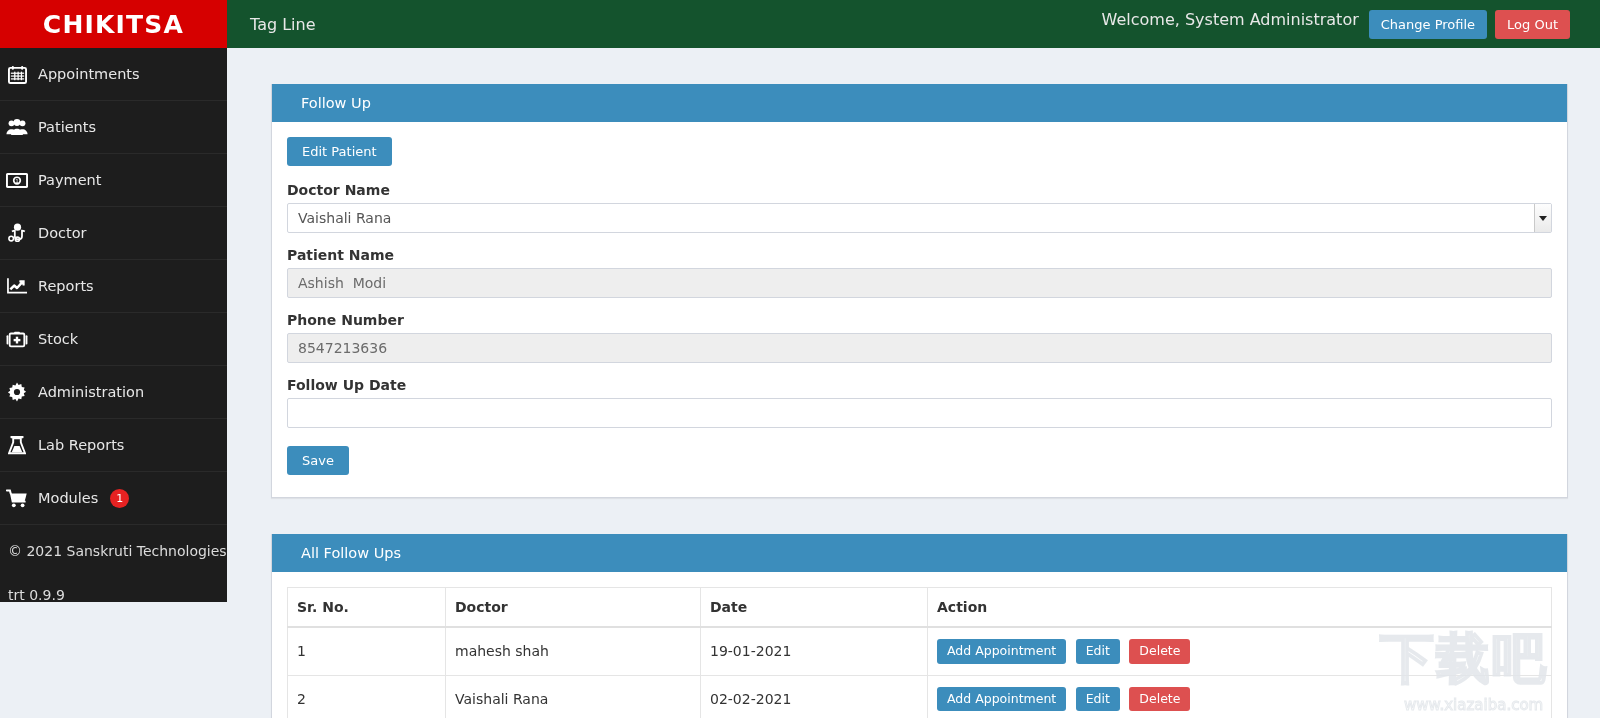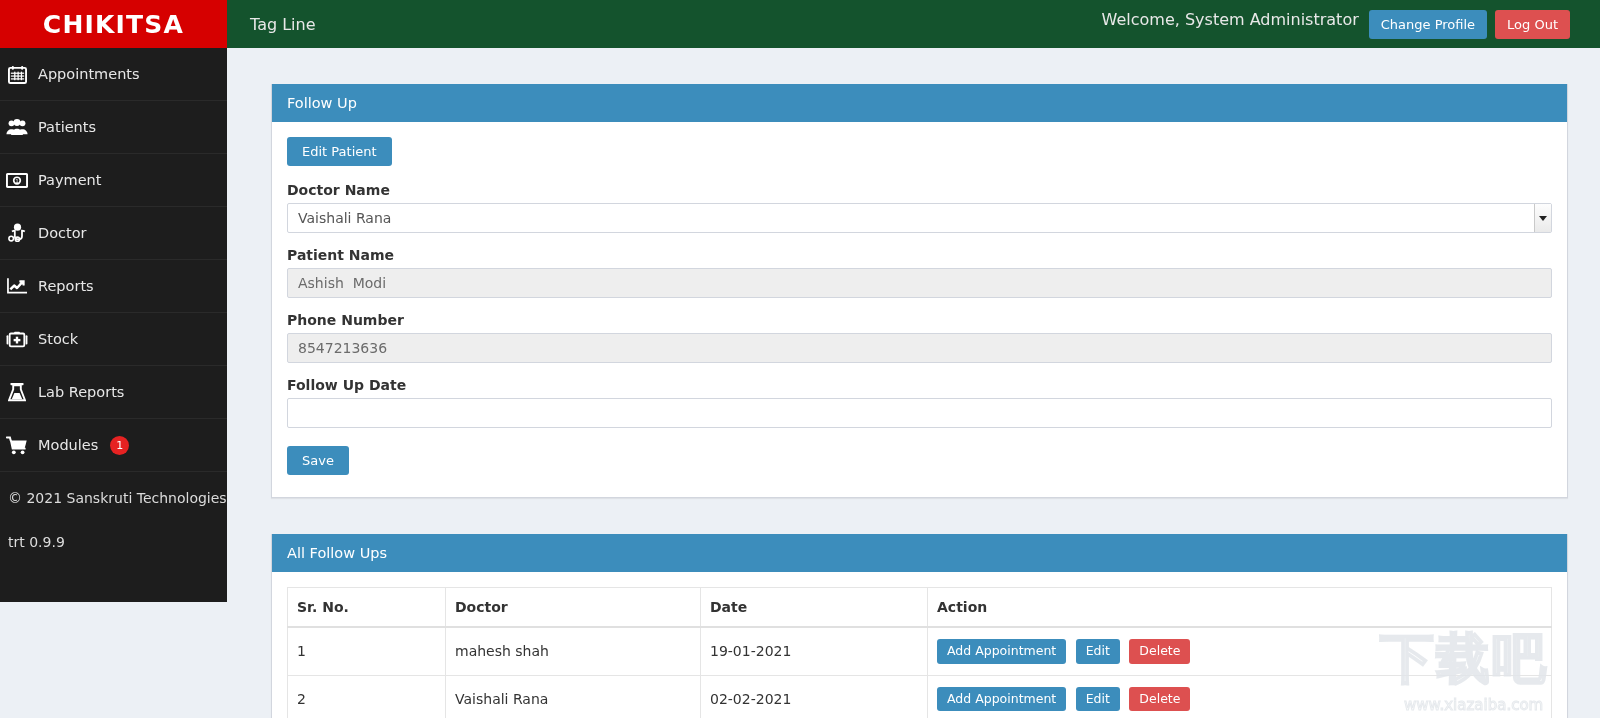--- a/index.html
+++ b/index.html
@@ -119,21 +119,21 @@
     background: #ffffff;
     border: 1px solid #d2d6de;
     border-top: none;
     margin: 0 32px 0 44px;
     box-shadow: 0 1px 1px rgba(0,0,0,.06);
   }
   .panel-head {
     background: #3c8dbc;
     color: #ffffff;
     font-size: 14.5px;
-    padding: 11px 15px;
+    padding: 11px 29px;
   }
   .panel-body { padding: 15px 15px 22px 15px; }
 
   .spacer { height: 36px; }
   .top-gap { height: 36px; }
 
   
   .form-label {
     font-size: 14px;
     font-weight: bold;
@@ -317,20 +317,29 @@
               <rect x="0.6" y="5" width="2" height="10" rx="1"></rect>
               <rect x="21.4" y="5" width="2" height="10" rx="1"></rect>
               <rect x="9" y="1" width="6" height="2.6" rx="0.6"></rect>
               <rect x="10.7" y="6.5" width="2.6" height="7.4"></rect>
               <rect x="8.3" y="8.9" width="7.4" height="2.6"></rect>
             </svg>
         </span>
         <span class="nav-label">Stock</span>
       </div>
 
+      <div class="nav-item">
+        <span class="nav-icon">
+          <svg width="20" height="20" viewBox="0 0 20 20" fill="#fff">
+              <path d="M10 0.6l1.6 2.3 2.7-.8.5 2.8 2.8.5-.8 2.7 2.3 1.6-2.3 1.6.8 2.7-2.8.5-.5 2.8-2.7-.8L10 19.4l-1.6-2.3-2.7.8-.5-2.8-2.8-.5.8-2.7L.9 10.3l2.3-1.6-.8-2.7 2.8-.5.5-2.8 2.7.8z"></path>
+              <circle cx="10" cy="10" r="3.1" fill="#1d1d1d"></circle>
+            </svg>
+        </span>
+        <span class="nav-label">Administration</span>
+      </div>
 
       <div class="nav-item">
         <span class="nav-icon">
           <svg width="18" height="20" viewBox="0 0 18 20" fill="#fff">
               <rect x="2.5" y="1" width="13" height="2.2" rx="0.6"></rect>
               <path d="M5.2 3.4v4L1 18.2h16L12.8 7.4v-4z" stroke="#fff" stroke-width="1.9" fill="none"></path>
               <path d="M6.4 11h5.2l2.7 6.2H3.7z"></path>
             </svg>
         </span>
         <span class="nav-label">Lab Reports</span>

